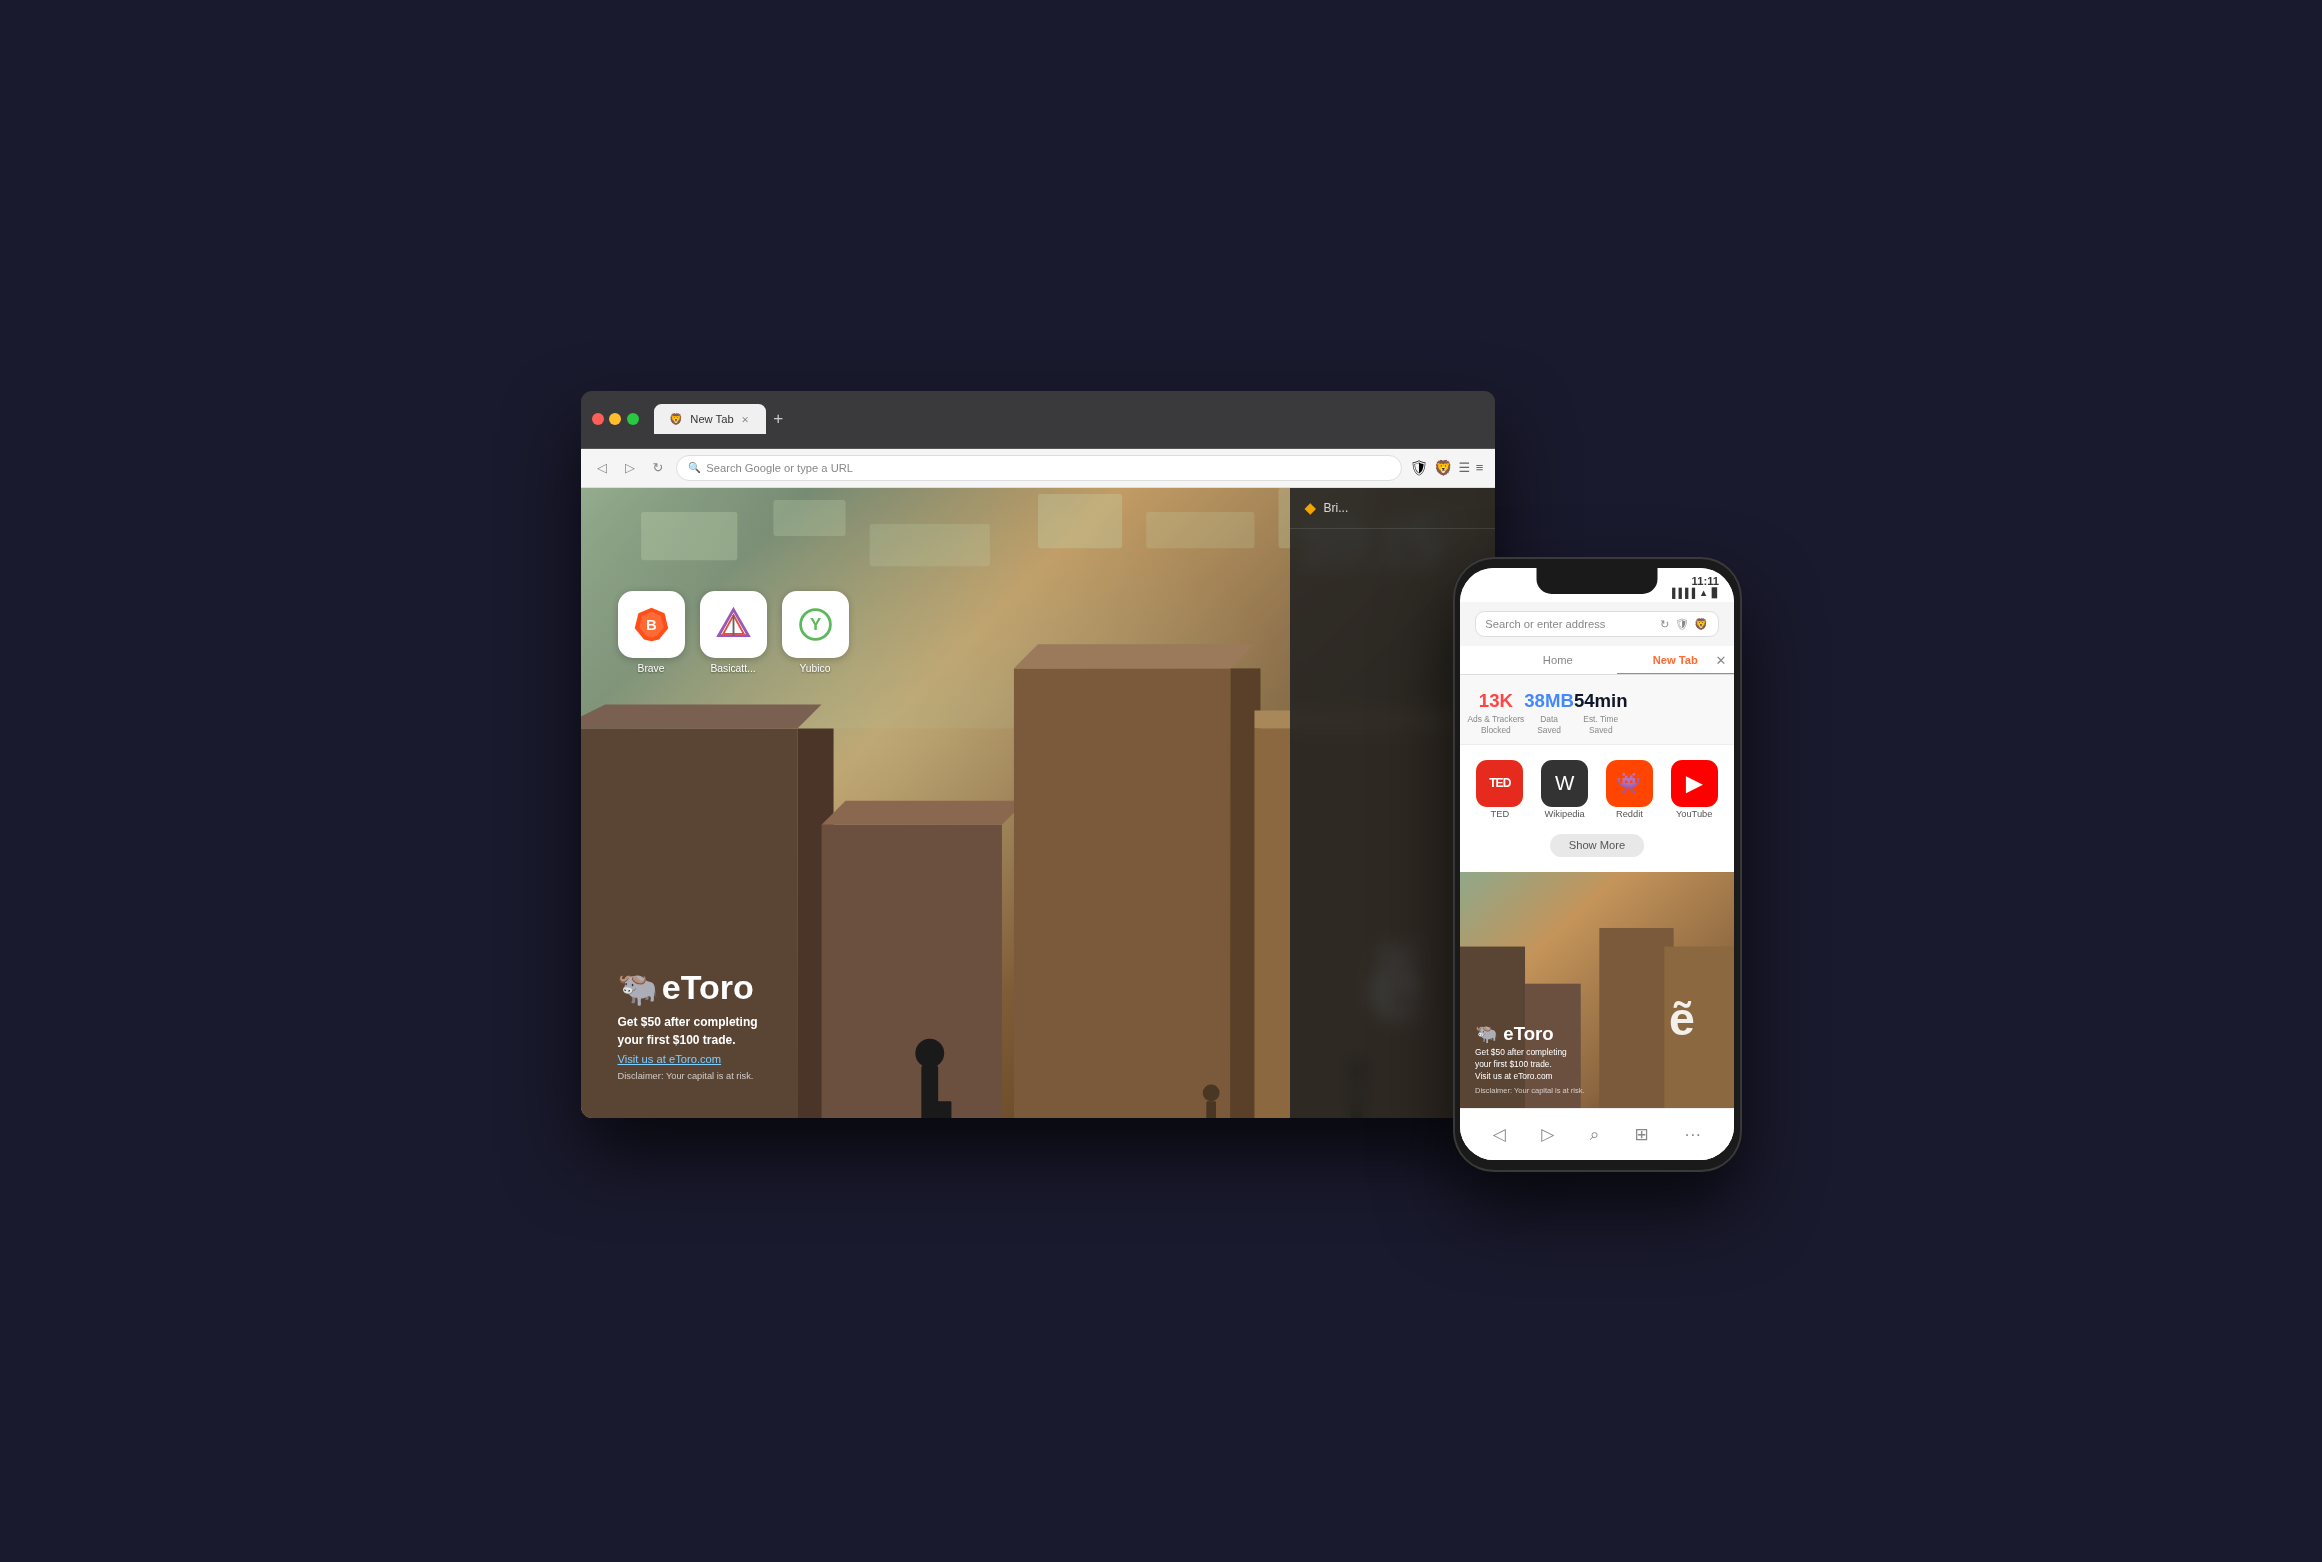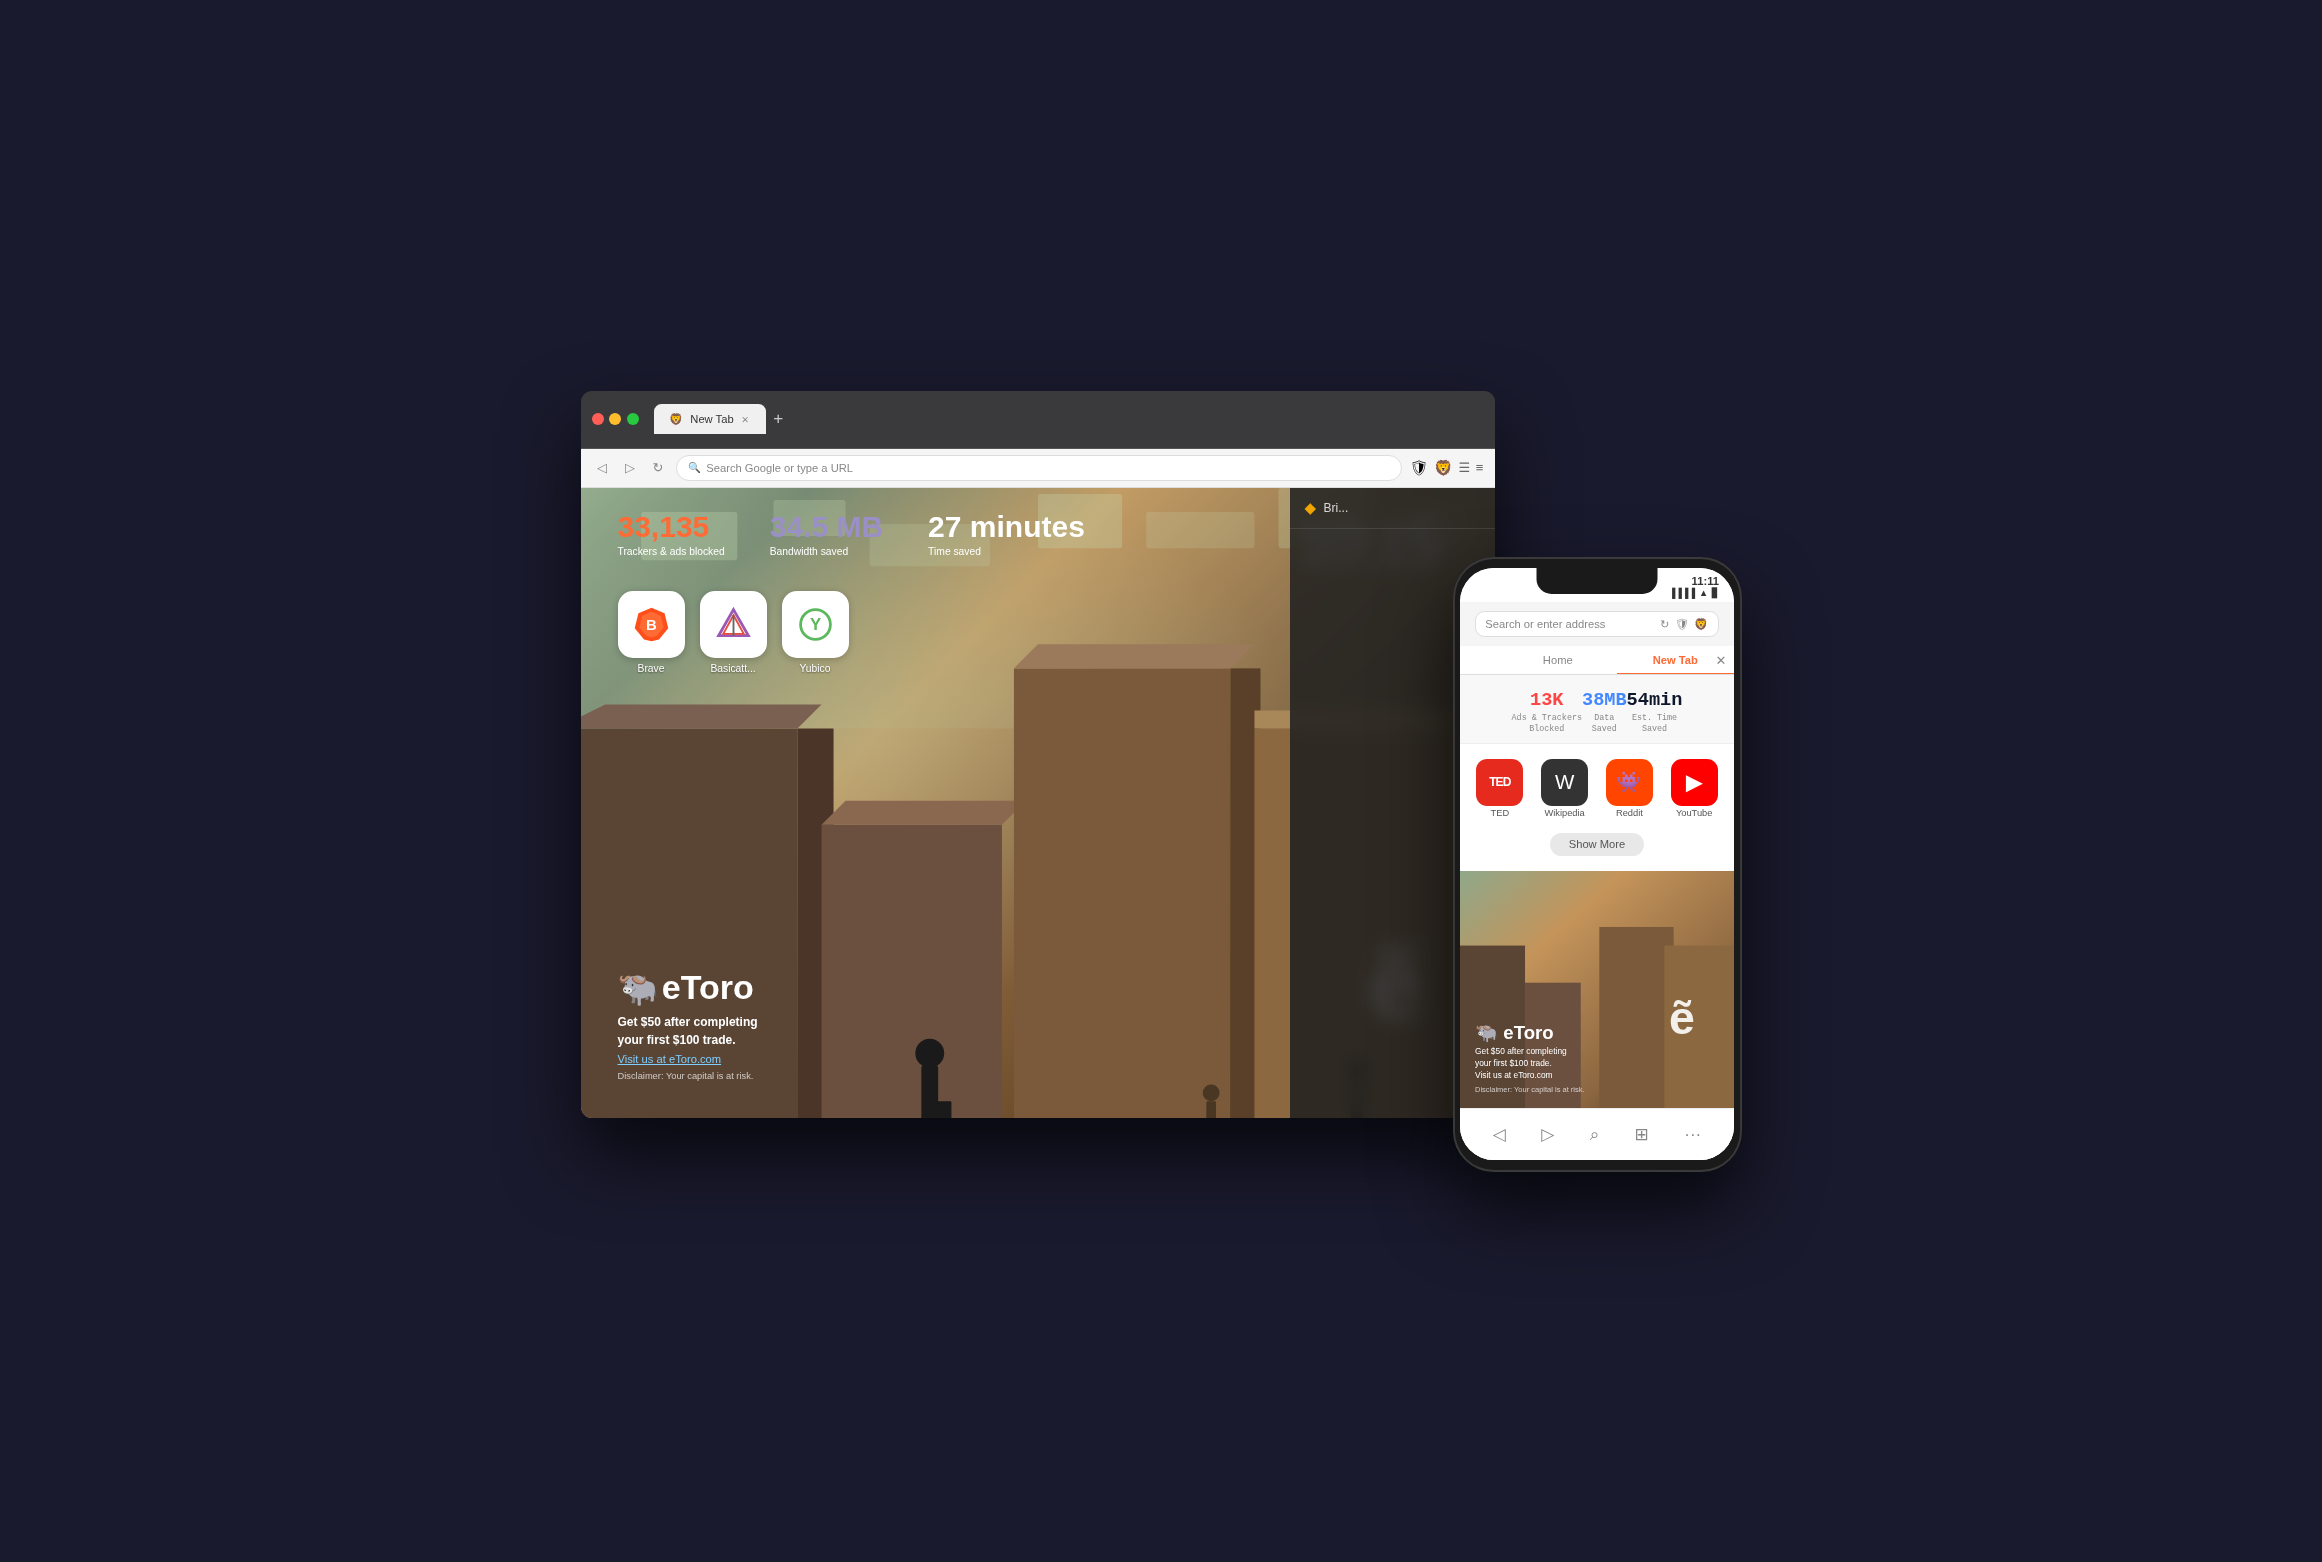--- a/index.html
+++ b/index.html
@@ -322,25 +322,24 @@
 
     .phone-content {
       background: white;
       height: calc(100% - 103px);
       overflow-y: auto;
     }
 
     
     .phone-stats {
       display: flex;
-      justify-content: center;
+      justify-content: flex-start;
       padding: 15px 7.5px 7.5px;
       background: #f8f8f8;
       border-bottom: 0.9px solid #eee;
-      font-family: Liberation Mono, monospace;
     }
     .phone-stat { text-align: center; }
     .phone-stat-num { font-size: 18.6px; font-weight: 800; color: #ff4444; }
     .phone-stat-num.blue { color: #4488ff; }
     .phone-stat-num.dark { color: #0f172a; }
     .phone-stat-label { font-size: 8.4px; color: #888; margin-top: 1.9px; line-height: 1.3; }
 
     
     .phone-apps-grid {
       display: grid;
@@ -496,34 +495,20 @@
           <rect x="640" y="490" width="10" height="50" fill="rgba(40,30,20,0.8)" rx="1"></rect>
           <circle cx="645" cy="482" r="9" fill="rgba(40,30,20,0.8)"></circle>
 
           <rect x="520" y="510" width="8" height="40" fill="rgba(40,30,20,0.6)" rx="1"></rect>
           <circle cx="524" cy="503" r="7" fill="rgba(40,30,20,0.6)"></circle>
 
           <text x="655" y="440" font-size="80" fill="white" font-weight="800" opacity="0.9">ẽ</text>
         </svg>
       </div>
 
-      <div class="stats-panel">
-        <div class="stat-item">
-          <div class="stat-number orange">33,135</div>
-          <div class="stat-label">Trackers &amp; ads blocked</div>
-        </div>
-        <div class="stat-item">
-          <div class="stat-number purple">34.5 MB</div>
-          <div class="stat-label">Bandwidth saved</div>
-        </div>
-        <div class="stat-item">
-          <div class="stat-number white">27 minutes</div>
-          <div class="stat-label">Time saved</div>
-        </div>
-      </div>
 
       <div class="apps-row">
 
         <div class="app-icon-wrap">
           <div class="app-icon">
             <svg width="41" height="41" viewBox="0 0 44 44" style="font-size:32px">
               <polygon points="22,4 36,10 40,26 30,38 22,40 14,38 4,26 8,10" fill="#ff4e19"></polygon>
               <polygon points="22,8 32,13 35,25 28,34 22,36 16,34 9,25 12,13" fill="#ff6b35"></polygon>
               <text x="22" y="28" font-size="16" text-anchor="middle" fill="white" font-weight="800">B</text>
             </svg>

